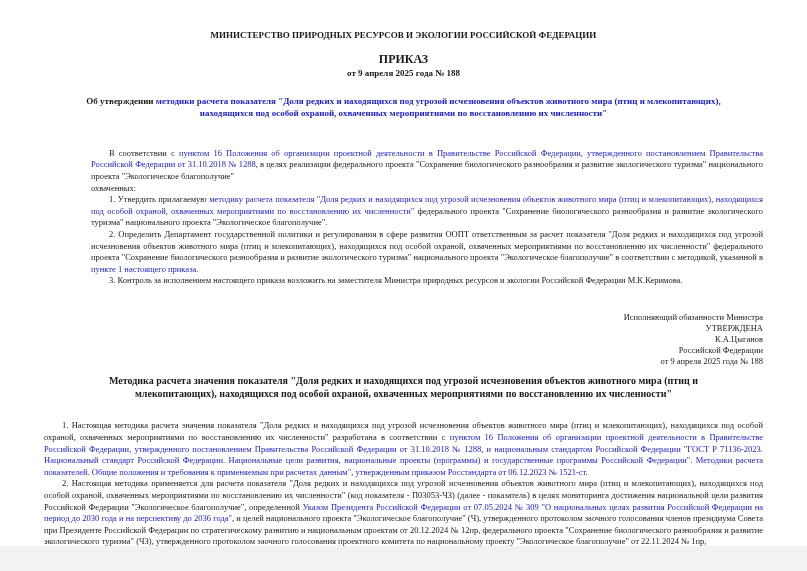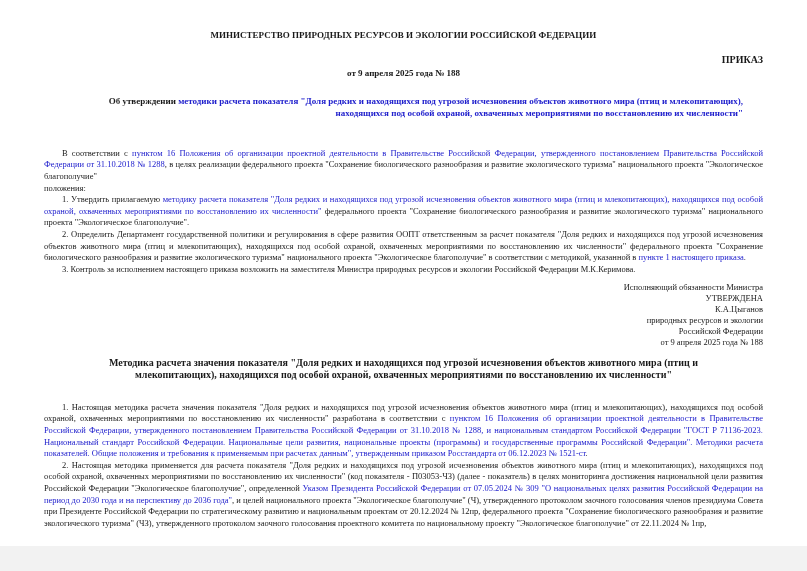--- a/index.html
+++ b/index.html
@@ -15,37 +15,37 @@
     background:var(--paper);
     overflow:hidden;
     box-sizing:border-box;
     padding:30px 44px 0 44px;
     font-family:Liberation Serif, serif;
     font-size:8.5px;
     line-height:11.6px;
     color:var(--ink);
   }
   .ministry{font-size:9px;font-weight:bold;text-align:center;}
-  .doc-type{font-size:10px;font-weight:bold;text-align:right;margin-top:12px;}
+  .doc-type{font-size:12px;font-weight:bold;text-align:center;margin-top:12px;}
   .date-line{font-size:9px;font-weight:bold;text-align:center;margin-top:3px;}
   .subject{
-    font-size:9px;font-weight:bold;text-align:right;
+    font-size:9px;font-weight:bold;text-align:center;
     margin-top:15px;padding:0 20px;line-height:12.5px;
   }
   .subject .lnk{font-weight:bold;}
-  .body-block{margin-top:28px;}
+  .body-block{margin-top:28px;margin-left:47px;}
   .para{
     text-align:justify;
     text-indent:18px;
     margin:0;
   }
   .enact{text-indent:0;text-align:left;margin:0;}
   .lnk{color:var(--link);cursor:pointer;text-decoration:none;}
   .approval{
-    margin-top:7px;
+    margin-top:25px;
     text-align:right;
     line-height:10.9px;
   }
   .method-title{
     font-size:10px;font-weight:bold;text-align:center;
     margin-top:9px;padding:0 26px;line-height:12.5px;
   }
   .method-body{margin-top:20px;}
 </style>
 </head>
@@ -53,31 +53,30 @@
 
 <div class="page">
 
   <div class="ministry">МИНИСТЕРСТВО ПРИРОДНЫХ РЕСУРСОВ И ЭКОЛОГИИ РОССИЙСКОЙ ФЕДЕРАЦИИ</div>
   <div class="doc-type">ПРИКАЗ</div>
   <div class="date-line">от 9 апреля 2025 года № 188</div>
   <div class="subject"><span>Об утверждении </span><span class="lnk">методики расчета показателя "Доля редких и находящихся под угрозой исчезновения объектов животного мира (птиц и млекопитающих), находящихся под особой охраной, охваченных мероприятиями по восстановлению их численности"</span></div>
 
   <div class="body-block">
     <p class="para"><span>В соответствии с </span><span class="lnk">пунктом 16 Положения об организации проектной деятельности в Правительстве Российской Федерации, утвержденного постановлением Правительства Российской Федерации от 31.10.2018 № 1288</span><span>, в целях реализации федерального проекта "Сохранение биологического разнообразия и развитие экологического туризма" национального проекта "Экологическое благополучие"</span></p>
-    <p class="enact">положения:</p>
+    <p class="enact">охваченных:</p>
     <p class="para"><span>1. Утвердить прилагаемую </span><span class="lnk">методику расчета показателя "Доля редких и находящихся под угрозой исчезновения объектов животного мира (птиц и млекопитающих), находящихся под особой охраной, охваченных мероприятиями по восстановлению их численности"</span><span> федерального проекта "Сохранение биологического разнообразия и развитие экологического туризма" национального проекта "Экологическое благополучие".</span></p>
     <p class="para"><span>2. Определить Департамент государственной политики и регулирования в сфере развития ООПТ ответственным за расчет показателя "Доля редких и находящихся под угрозой исчезновения объектов животного мира (птиц и млекопитающих), находящихся под особой охраной, охваченных мероприятиями по восстановлению их численности" федерального проекта "Сохранение биологического разнообразия и развитие экологического туризма" национального проекта "Экологическое благополучие" в соответствии с методикой, указанной в </span><span class="lnk">пункте 1 настоящего приказа</span><span>.</span></p>
     <p class="para"><span>3. Контроль за исполнением настоящего приказа возложить на заместителя Министра природных ресурсов и экологии Российской Федерации М.К.Керимова.</span></p>
   </div>
 
   <div class="approval">
     <div>Исполняющий обязанности Министра</div>
     <div>УТВЕРЖДЕНА</div>
     <div>К.А.Цыганов</div>
-    <div>природных ресурсов и экологии</div>
     <div>Российской Федерации</div>
     <div>от 9 апреля 2025 года № 188</div>
   </div>
 
   <div class="method-title">Методика расчета значения показателя "Доля редких и находящихся под угрозой исчезновения объектов животного мира (птиц и млекопитающих), находящихся под особой охраной, охваченных мероприятиями по восстановлению их численности"</div>
 
   <div class="method-body">
     <p class="para"><span>1. Настоящая методика расчета значения показателя "Доля редких и находящихся под угрозой исчезновения объектов животного мира (птиц и млекопитающих), находящихся под особой охраной, охваченных мероприятиями по восстановлению их численности" разработана в соответствии с </span><span class="lnk">пунктом 16 Положения об организации проектной деятельности в Правительстве Российской Федерации, утвержденного постановлением Правительства Российской Федерации от 31.10.2018 № 1288, и национальным стандартом Российской Федерации "ГОСТ Р 71136-2023. Национальный стандарт Российской Федерации. Национальные цели развития, национальные проекты (программы) и государственные программы Российской Федерации". Методики расчета показателей. Общие положения и требования к применяемым при расчетах данным", утвержденным приказом Росстандарта от 06.12.2023 № 1521-ст</span><span>.</span></p>
     <p class="para"><span>2. Настоящая методика применяется для расчета показателя "Доля редких и находящихся под угрозой исчезновения объектов животного мира (птиц и млекопитающих), находящихся под особой охраной, охваченных мероприятиями по восстановлению их численности" (код показателя - П03053-ЧЗ) (далее - показатель) в целях мониторинга достижения национальной цели развития Российской Федерации "Экологическое благополучие", определенной </span><span class="lnk">Указом Президента Российской Федерации от 07.05.2024 № 309 "О национальных целях развития Российской Федерации на период до 2030 года и на перспективу до 2036 года"</span><span>, и целей национального проекта "Экологическое благополучие" (Ч), утвержденного протоколом заочного голосования членов президиума Совета при Президенте Российской Федерации по стратегическому развитию и национальным проектам от 20.12.2024 № 12пр, федерального проекта "Сохранение биологического разнообразия и развитие экологического туризма" (ЧЗ), утвержденного протоколом заочного голосования проектного комитета по национальному проекту "Экологическое благополучие" от 22.11.2024 № 1пр, </span></p>
 

